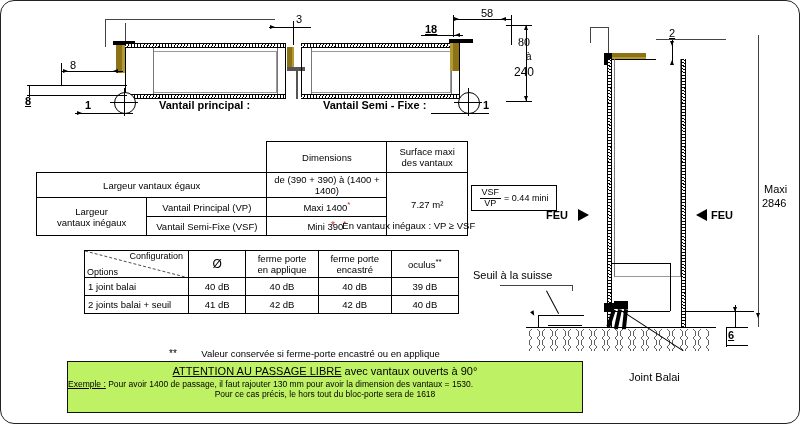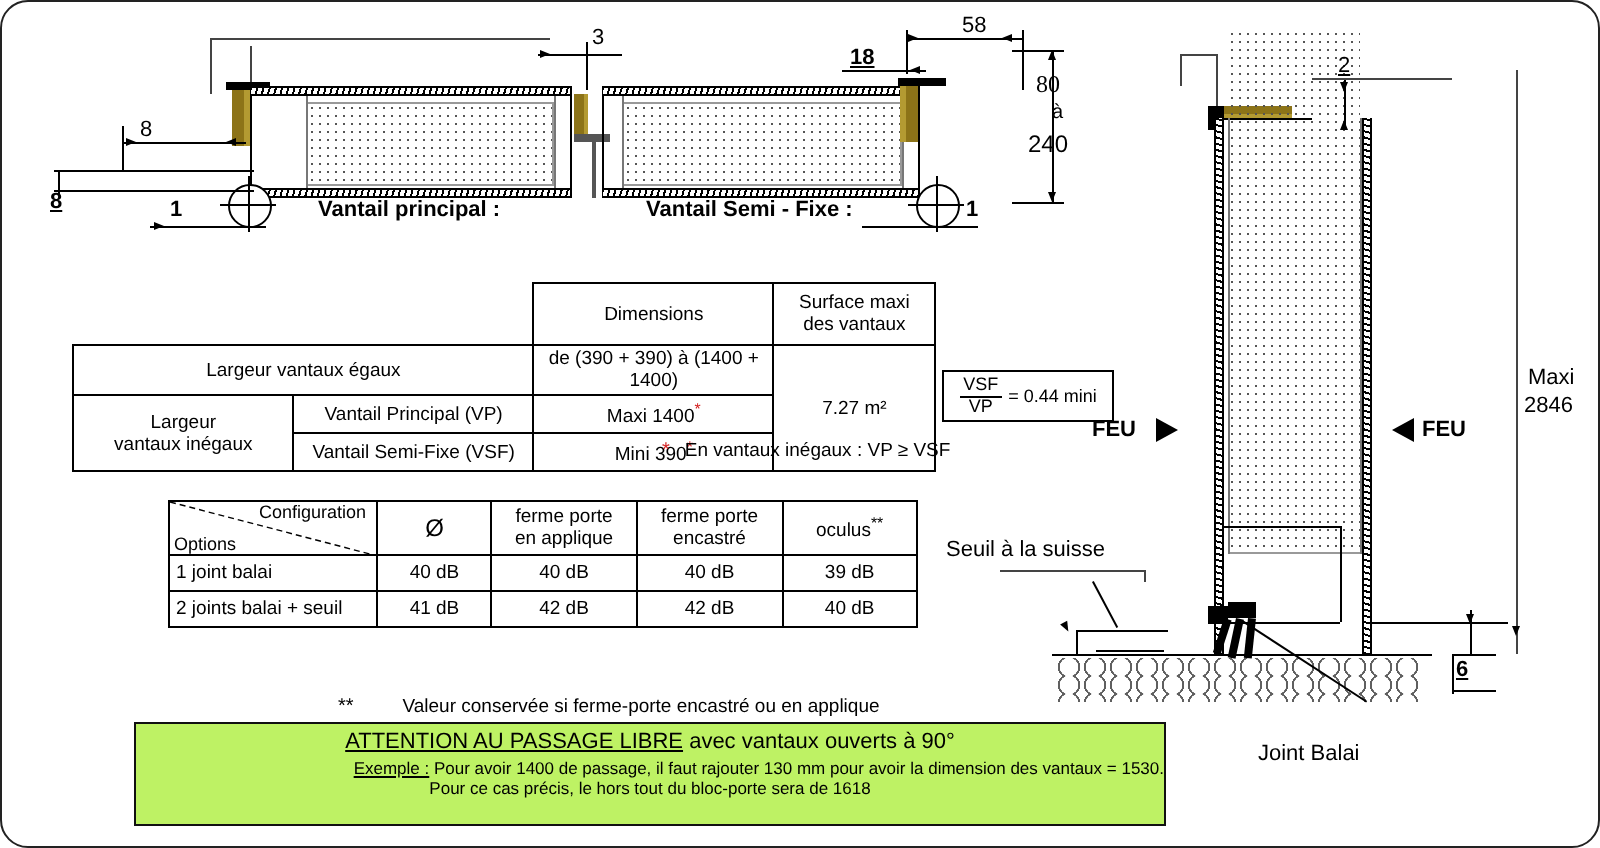--- a/index.html
+++ b/index.html
@@ -80,21 +80,21 @@
   .feuarrL{width:0;height:0;border-top:6px solid transparent;border-bottom:6px solid transparent;border-right:11px solid #000;position:absolute;}
 
   .circ{position:absolute;border:1.2px solid #000;border-radius:50%;background:#fff;}
 
   
   #notice{
     position:absolute;left:18px;top:360px;width:516px;height:52px;
     border:1.3px solid #111;background:#bef264;box-sizing:border-box;margin-left:48px;
   }
   #notice .l1{font-size:11px;text-align:center;margin-top:3px;}
-  #notice .l2{font-size:8.5px;text-align:right;margin-top:2px;}
+  #notice .l2{font-size:8.5px;text-align:left;margin-top:2px;}
   #notice .l3{font-size:8.5px;text-align:center;}
   .u{text-decoration:underline;}
 
   .vsfbox{
     position:absolute;border:1px solid #000;background:#fff;
     display:flex;align-items:center;justify-content:center;
     font-size:9px;padding:2px 4px;box-sizing:border-box;
   }
   .frac{display:inline-block;text-align:center;line-height:1.05;font-size:9px;}
   .frac .num{border-bottom:1px solid #000;padding:0 2px;display:block;}

